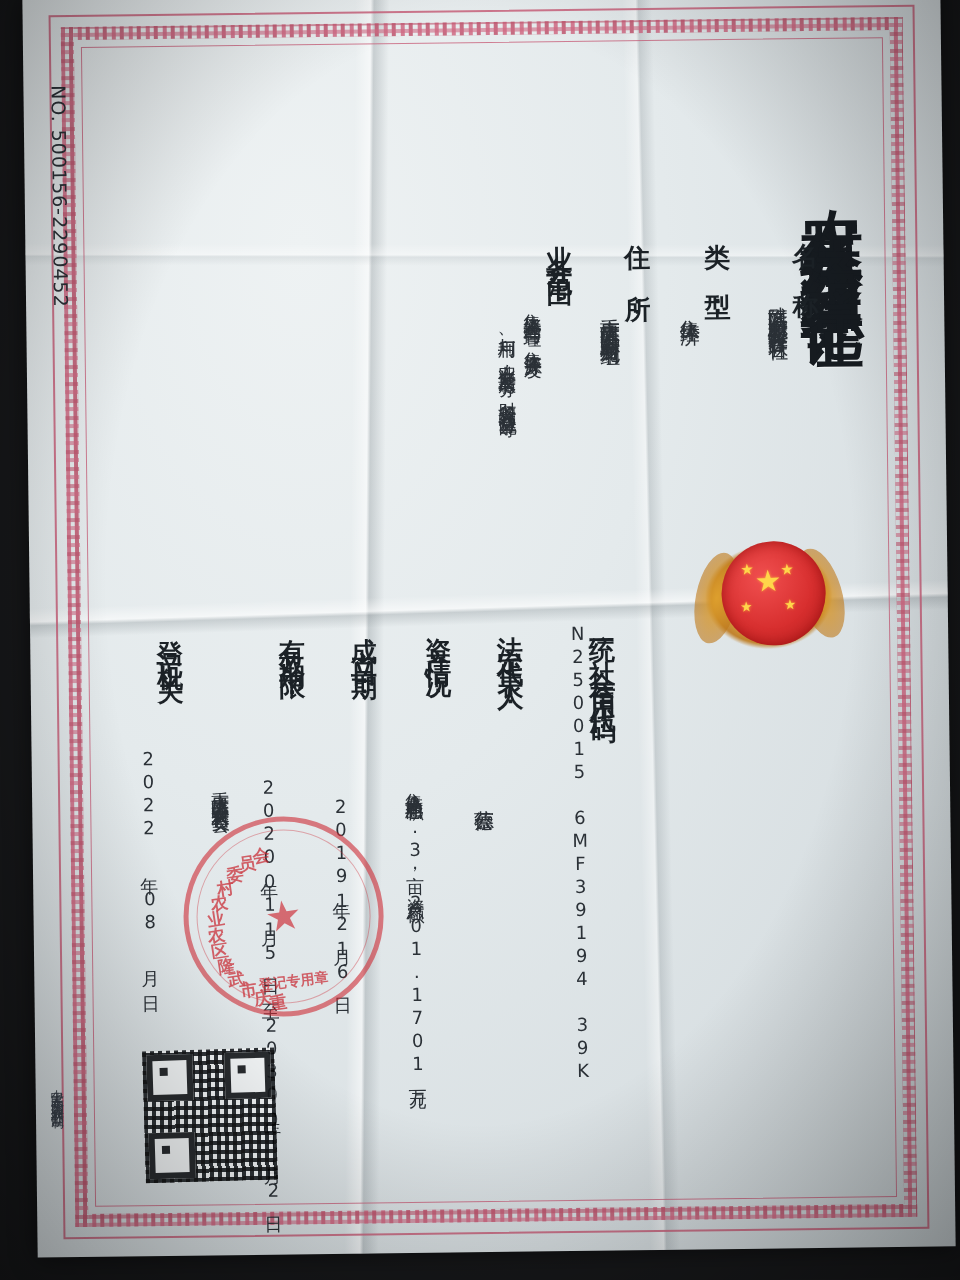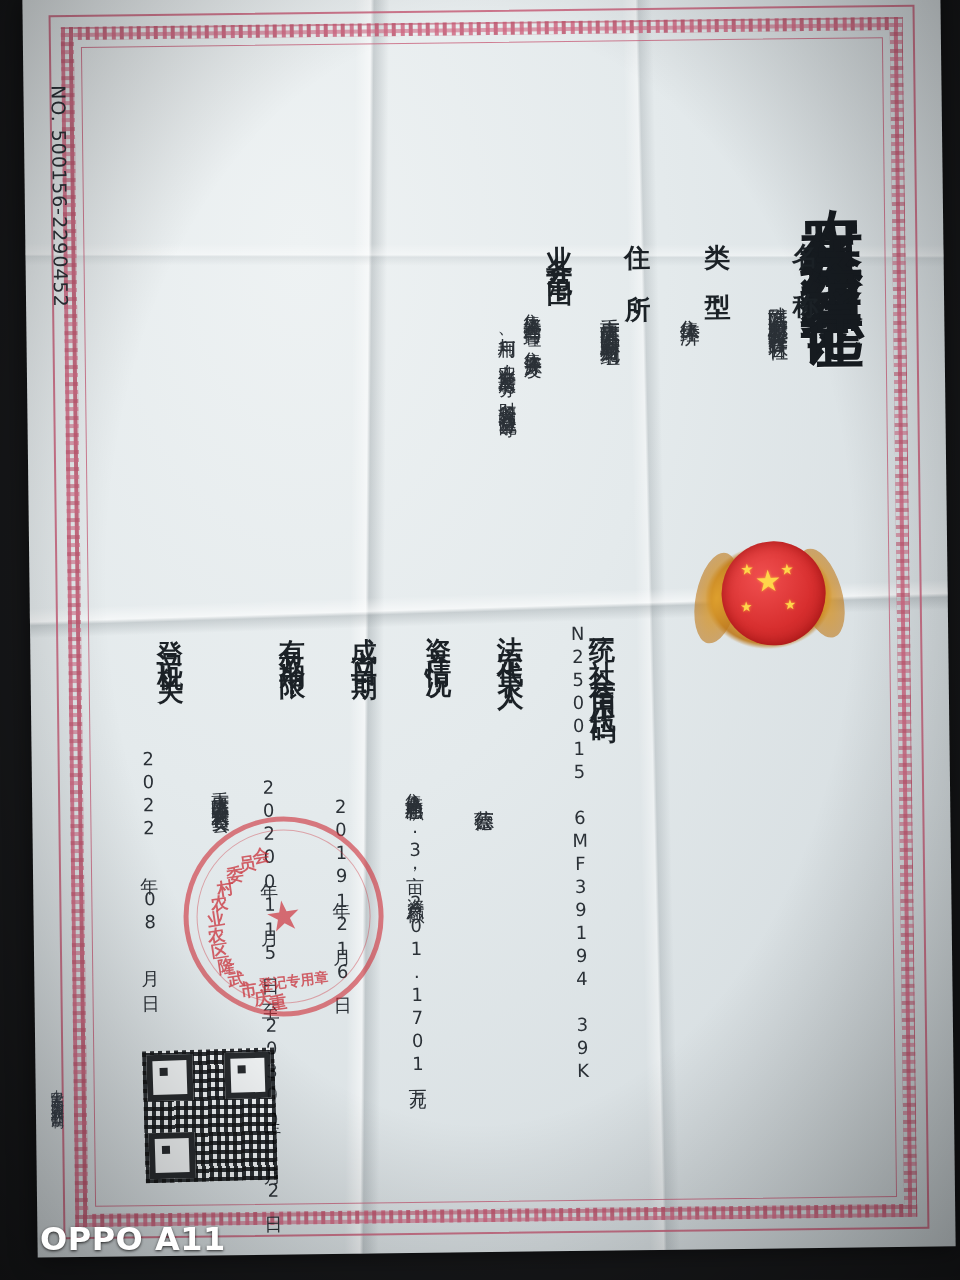--- a/index.html
+++ b/index.html
@@ -439,15 +439,14 @@
       <div class="eye tl"></div>
       <div class="eye tr"></div>
       <div class="eye bl"></div>
     </div>
 
     <div id="footer-note">中华人民共和国农业农村部监制</div>
 
   </div>
 
   <div id="vignette"></div>
-  <div id="watermark">OPPO A11</div>
 
 </div>
 
 </body></html>

